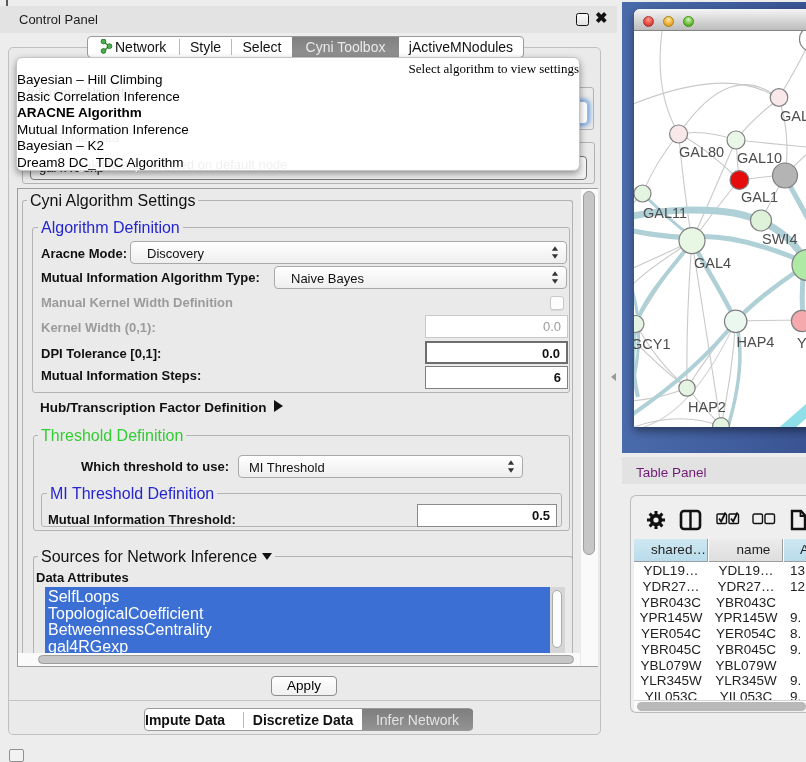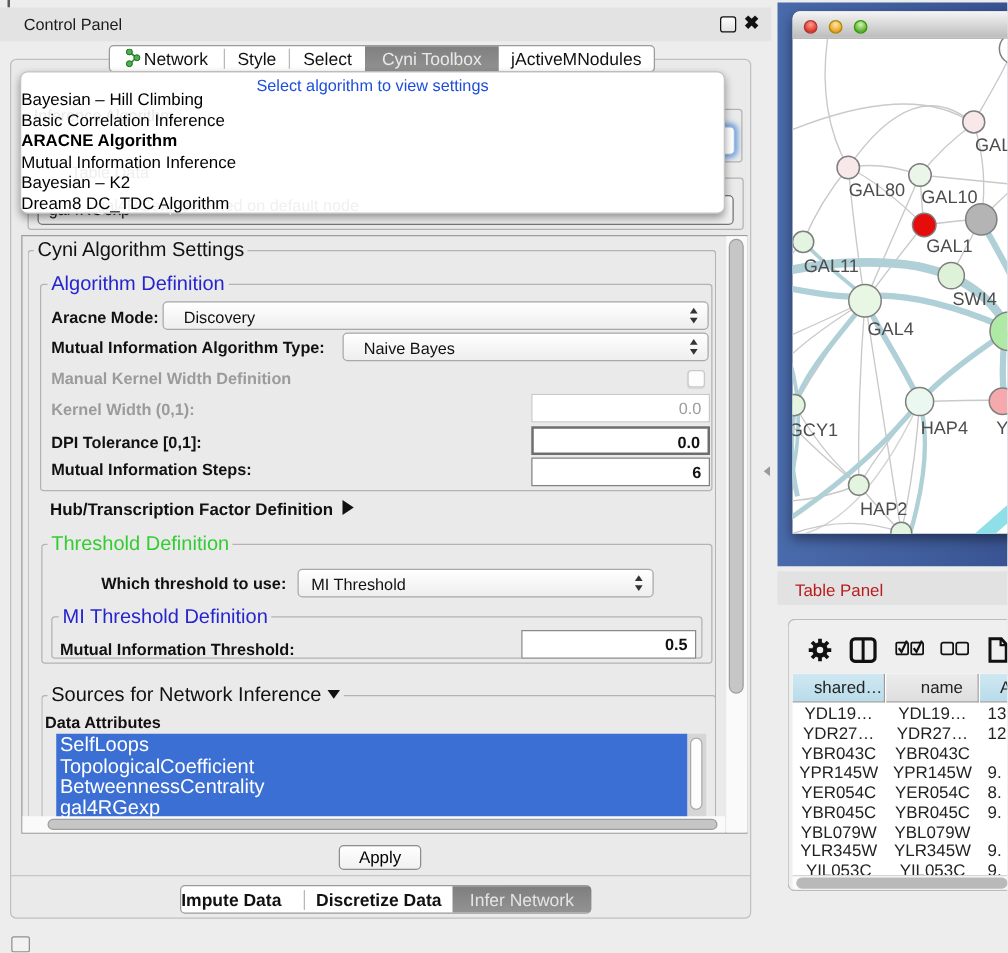--- a/index.html
+++ b/index.html
@@ -129,21 +129,21 @@
   <div class="abs" style="left:143px; top:2px; width:1px; height:16px; background:#b9b9b9;"></div>
   <div class="abs" style="left:144px; top:2px; width:60px; text-align:center;">Select</div>
   <div class="abs" style="left:204px; top:0; width:107px; height:20px; background:linear-gradient(#808080,#929292); color:#e9e9e9; text-align:center; padding-top:2px;">Cyni Toolbox</div>
   <div class="abs" style="left:311px; top:2px; width:124px; text-align:center;">jActiveMNodules</div>
 </div>
 
 <div class="abs" style="left:576px; top:13px; width:13px; height:13px; border:1.5px solid #111; border-radius:2.5px; background:linear-gradient(#fdfdfd,#e2e2e2);"></div>
 <div class="abs" style="left:595px; top:9px; font-size:15px; font-weight:bold; color:#111;">✖</div>
 
 <div class="abs" id="popup" style="left:16px; top:57px; width:564px; height:114px; background:#ffffff; border:1px solid #c4c4c4; border-radius:6px; box-shadow:0 3px 7px rgba(0,0,0,0.4); font-size:13px; color:#000;">
-  <div style="text-align:center; color:#1d4ed8; padding-top:3px; height:14px;">Select algorithm to view settings</div>
+  <div style="text-align:right; color:#000000; padding-top:3px; height:14px;font-family:Liberation Serif, serif;">Select algorithm to view settings</div>
   <div style="position:absolute; left:10px; top:27px; color:#e9e9e9;">Inference Algorithm</div>
   <div style="position:absolute; left:40px; top:72px; color:#efefef;">Table Data</div>
   <div style="position:absolute; left:60px; top:99px; color:#f0f0f0;">gal4RGexp selected on default node</div>
   <div style="position:relative; padding-left:0px; line-height:16.5px; font-size:13.5px;">
     <div>Bayesian – Hill Climbing</div>
     <div>Basic Correlation Inference</div>
     <div class="b">ARACNE Algorithm</div>
     <div>Mutual Information Inference</div>
     <div>Bayesian – K2</div>
     <div>Dream8 DC_TDC Algorithm</div>
@@ -244,21 +244,21 @@
     <text x="128" y="213">SWI4</text>
     <text x="60" y="237">GAL4</text>
     <text x="-3" y="317.5">GCY1</text>
     <text x="102.5" y="316">HAP4</text>
     <text x="163" y="316.5">Y</text>
     <text x="54" y="381">HAP2</text>
   </g>
 </svg>
 
 <div class="abs" style="left:622px; top:457px; width:184px; height:27px; background:#e2e2e2;">
-  <div style="position:absolute; left:14px; top:8px; font-size:13.5px; color:#b91c1c;">Table Panel</div>
+  <div style="position:absolute; left:14px; top:8px; font-size:13.5px; color:#701a75;">Table Panel</div>
 </div>
 
 <div class="abs" style="left:630px; top:495px; width:176px; height:218px; background:#efefef; border:1px solid #bcbcbc; border-radius:6px 0 0 6px; border-right:none;"></div>
 
 <svg class="abs" style="left:645px; top:509px;" width="161" height="22" viewBox="0 0 161 22">
 
   <g fill="#111">
       <circle cx="11" cy="11" r="6.2"></circle>
       <circle cx="11" cy="11" r="2.6" fill="#efefef"></circle>
   <g stroke="#111" stroke-width="3">

